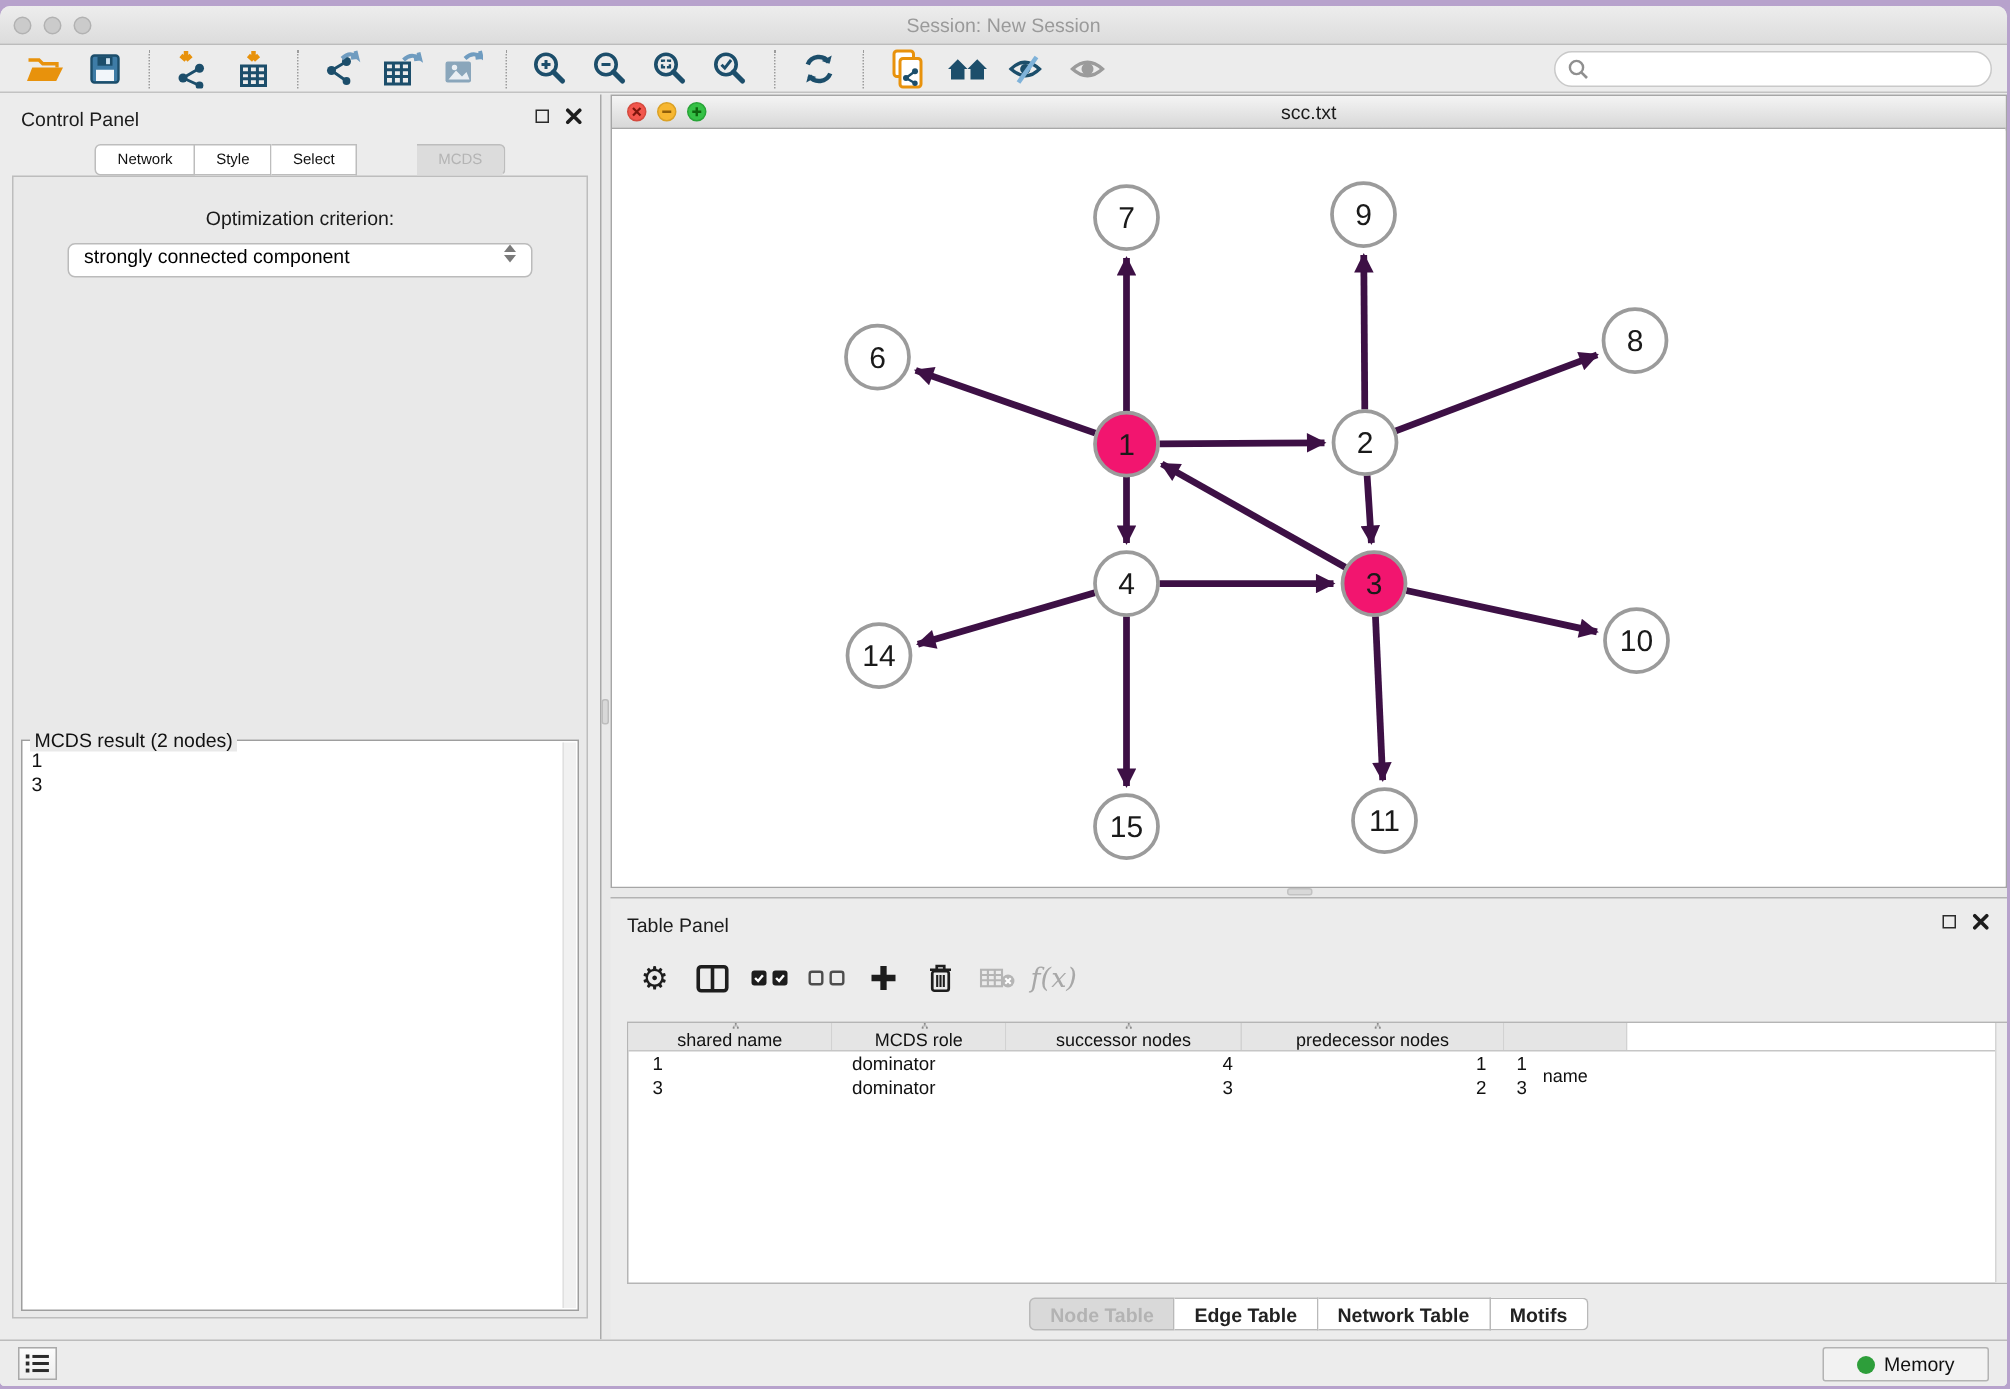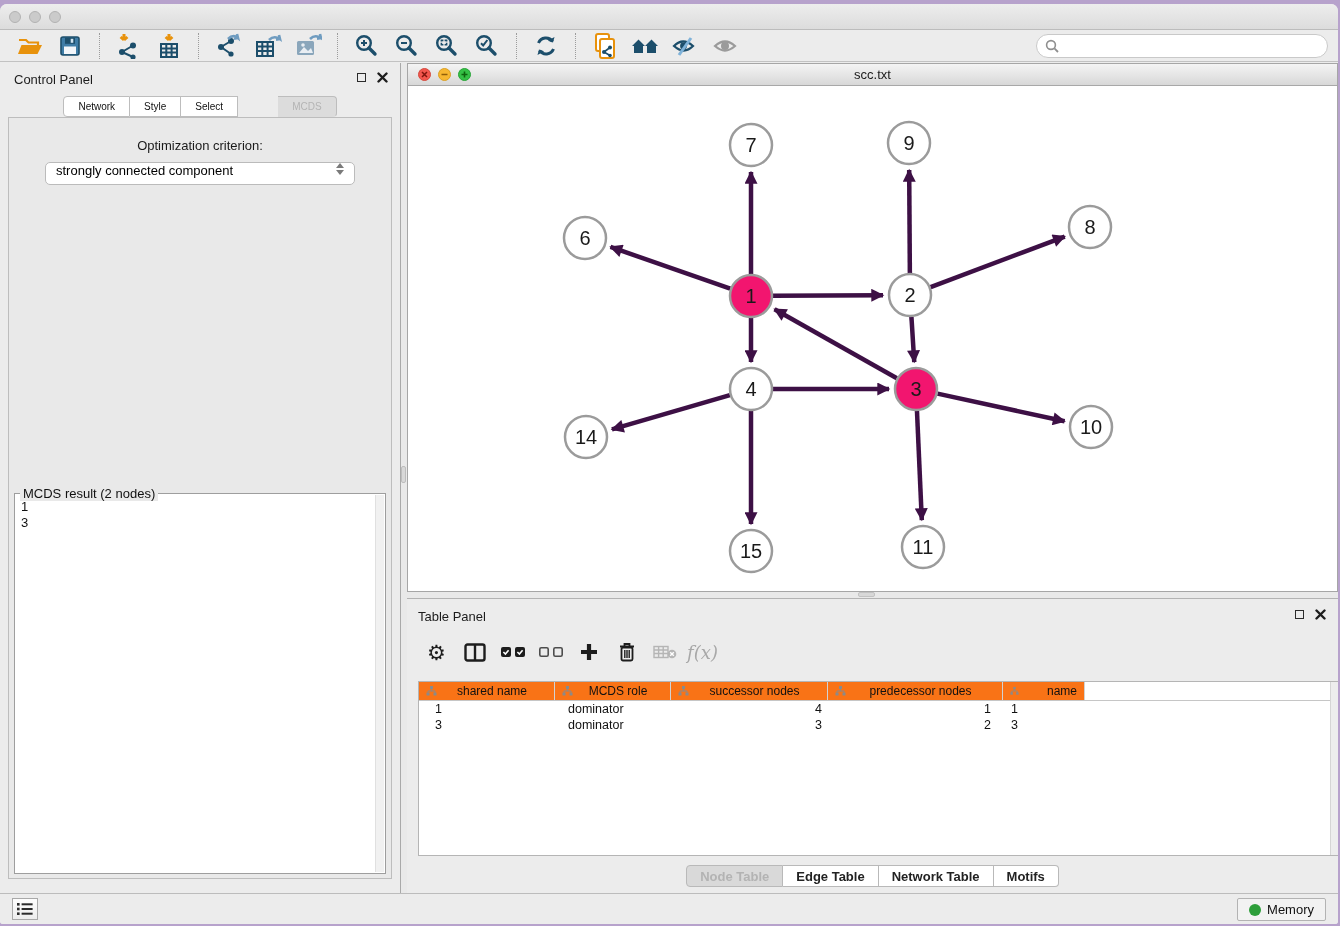--- a/index.html
+++ b/index.html
@@ -63,48 +63,49 @@
   #graph-svg { position:absolute; inset:0; width:100%; height:100%; }
   
   #table-panel { position:absolute; left:407px; right:0; top:535px; bottom:0; background:#ececec; border-top:1px solid #b3b3b3; }
   #tp-title { position:absolute; left:11px; top:10px; font-size:13px; color:#1c1c1c; }
   #tp-toolbar { position:absolute; left:16px; top:38px; height:30px; display:flex; align-items:center; gap:11px; }
   .tp-ico { width:27px; height:26px; display:flex; align-items:center; justify-content:center; }
   .gear-glyph { font-size:21px; color:#1d1d1d; line-height:1; }
   .fx-glyph { font-family:"DejaVu Serif", serif; font-style:italic; font-size:18px; color:#a8a8a8; }
   #table-box { position:absolute; left:11px; top:82px; width:921px; height:175px; background:#fff; border:1px solid #b5b5b5; }
   #thead-row { display:flex; height:19px; border-bottom:1px solid #c6c6c6; }
-  .th { background:#f97316; border-right:1px solid #d2d2d2; display:flex; align-items:center; padding-left:7px; font-size:12px; color:#111; }
+  .th { background:#e5e5e5; border-right:1px solid #d2d2d2; display:flex; align-items:center; padding-left:7px; font-size:12px; color:#111;flex-direction:column; }
   .th .th-label { flex:1; text-align:center; padding-right:7px; }
   .th-fill { flex:1; background:#fff; }
   .tr { display:flex; height:16px; font-size:12.5px; color:#111; }
   .td { display:flex; align-items:center; }
   #table-scroll { position:absolute; top:0; bottom:0; right:0; width:8px; background:#ededed; border-left:1px solid #d5d5d5; }
   #tp-tabs { position:absolute; left:0; right:0; bottom:6px; display:flex; justify-content:center; }
   .btab { height:22px; padding:0 13px; background:#fff; border:1px solid #b9b9b9; border-left:none; font-size:13px; font-weight:bold; color:#222; display:flex; align-items:center; }
   .btab:first-child { border-left:1px solid #b9b9b9; border-radius:4px 0 0 4px; }
   .btab:last-child { border-radius:0 4px 4px 0; }
   .btab.disabled-active { background:#d9d9d9; color:#b3b3b3; }
   
   #status-bar { position:absolute; left:0; right:0; bottom:0; height:31px; background:#ececec; border-top:1px solid #bcbcbc; }
   #list-btn { position:absolute; left:12px; top:4px; width:26px; height:22px; background:linear-gradient(#fdfdfd,#ededed); border:1px solid #a9a9a9; display:flex; align-items:center; justify-content:center; }
-  #memory-btn { position:absolute; right:12px; top:4px; height:23px; background:#f2f2f2; border:1px solid #b3b3b3; border-radius:2px; display:flex; align-items:center; gap:6px; padding:0 11px; font-size:13px; color:#111; }
+  #memory-btn { position:absolute; right:12px; top:4px; height:23px; background:#f2f2f2; border:1px solid #b3b3b3; border-radius:2px; display:flex; align-items:center; gap:6px; padding:0 22px; font-size:13px; color:#111; }
   #memory-dot { width:12px; height:12px; border-radius:50%; background:#2d9e3a; }
 </style>
 </head>
 <body>
 
 <div id="window">
 
   <div id="titlebar">
     <div class="tl-group">
       <div class="tl"></div>
       <div class="tl"></div>
       <div class="tl"></div>
     </div>
+    <div id="win-title">Session: New Session</div>
   </div>
 
   <div id="toolbar">
     <div class="ico">
       <svg width="26" height="24" viewBox="0 0 26 24">
           <path d="M2 6 L9 6 L11.5 8.5 L21 8.5 L21 11" fill="none" stroke="#e8920c" stroke-width="2.2"></path>
           <path d="M4.5 11 L25 11 L20.5 20 L1 20 Z" fill="#e8920c"></path>
         </svg>
     </div>
     <div class="ico">

